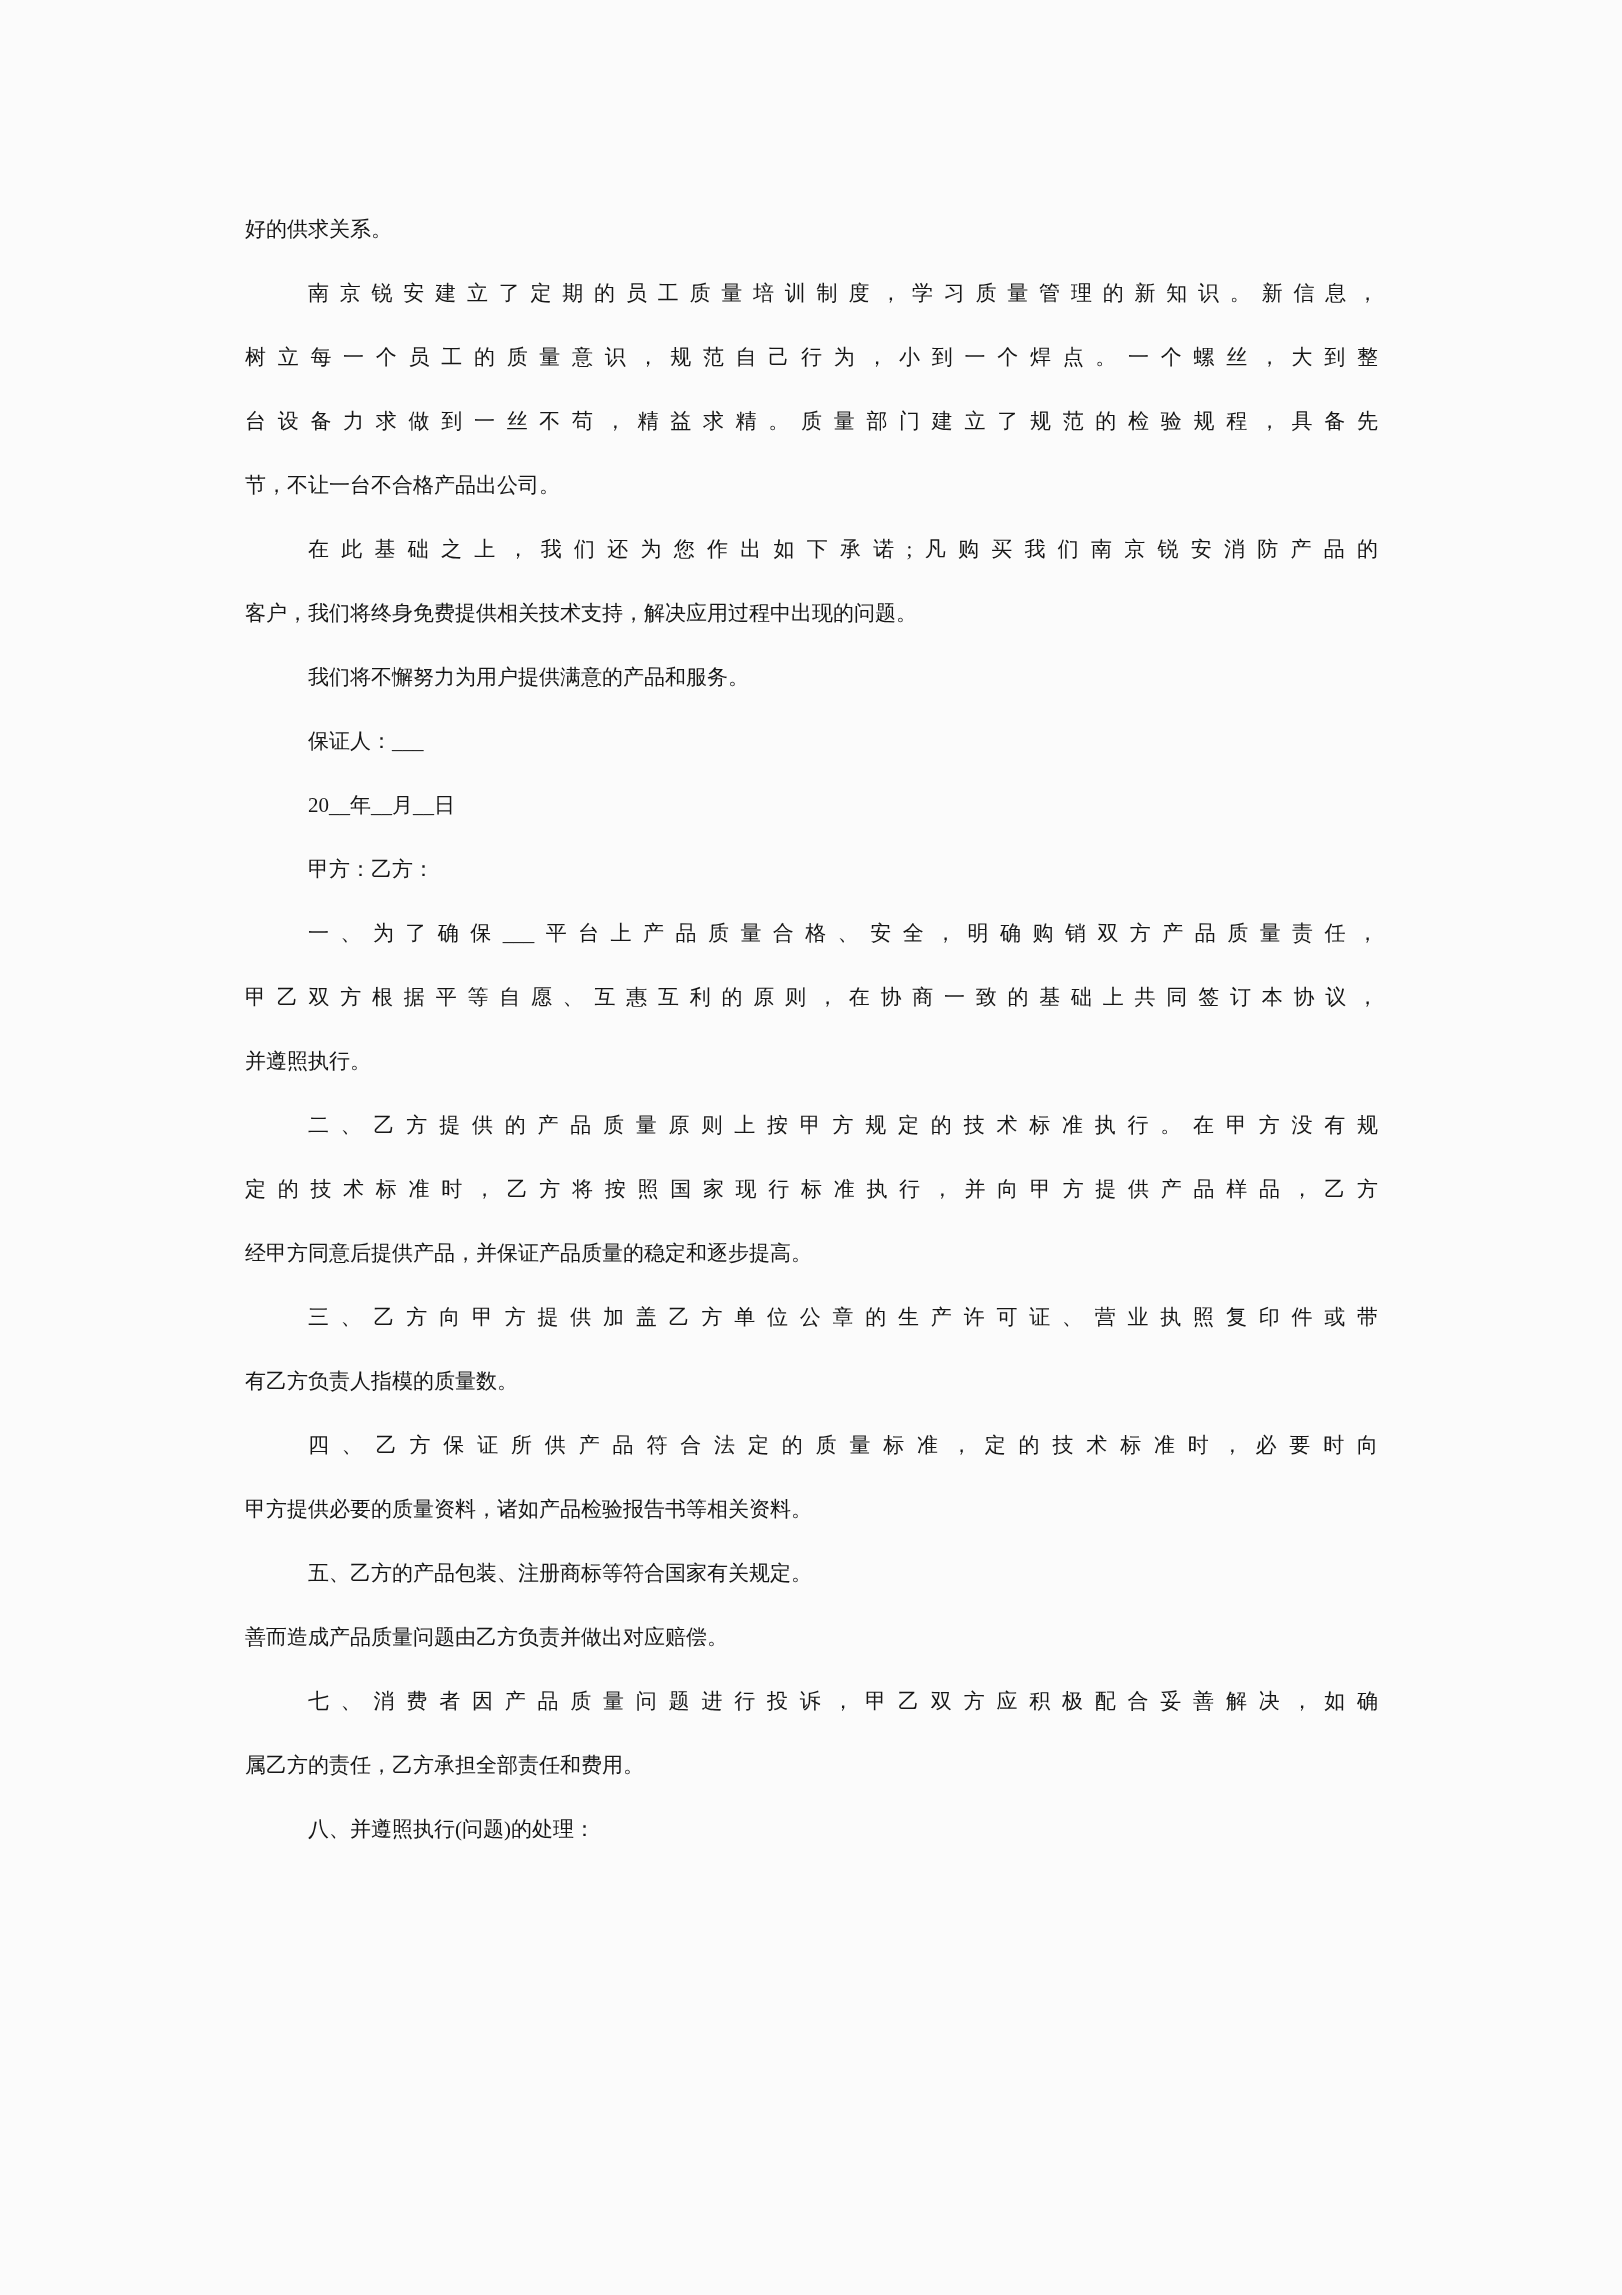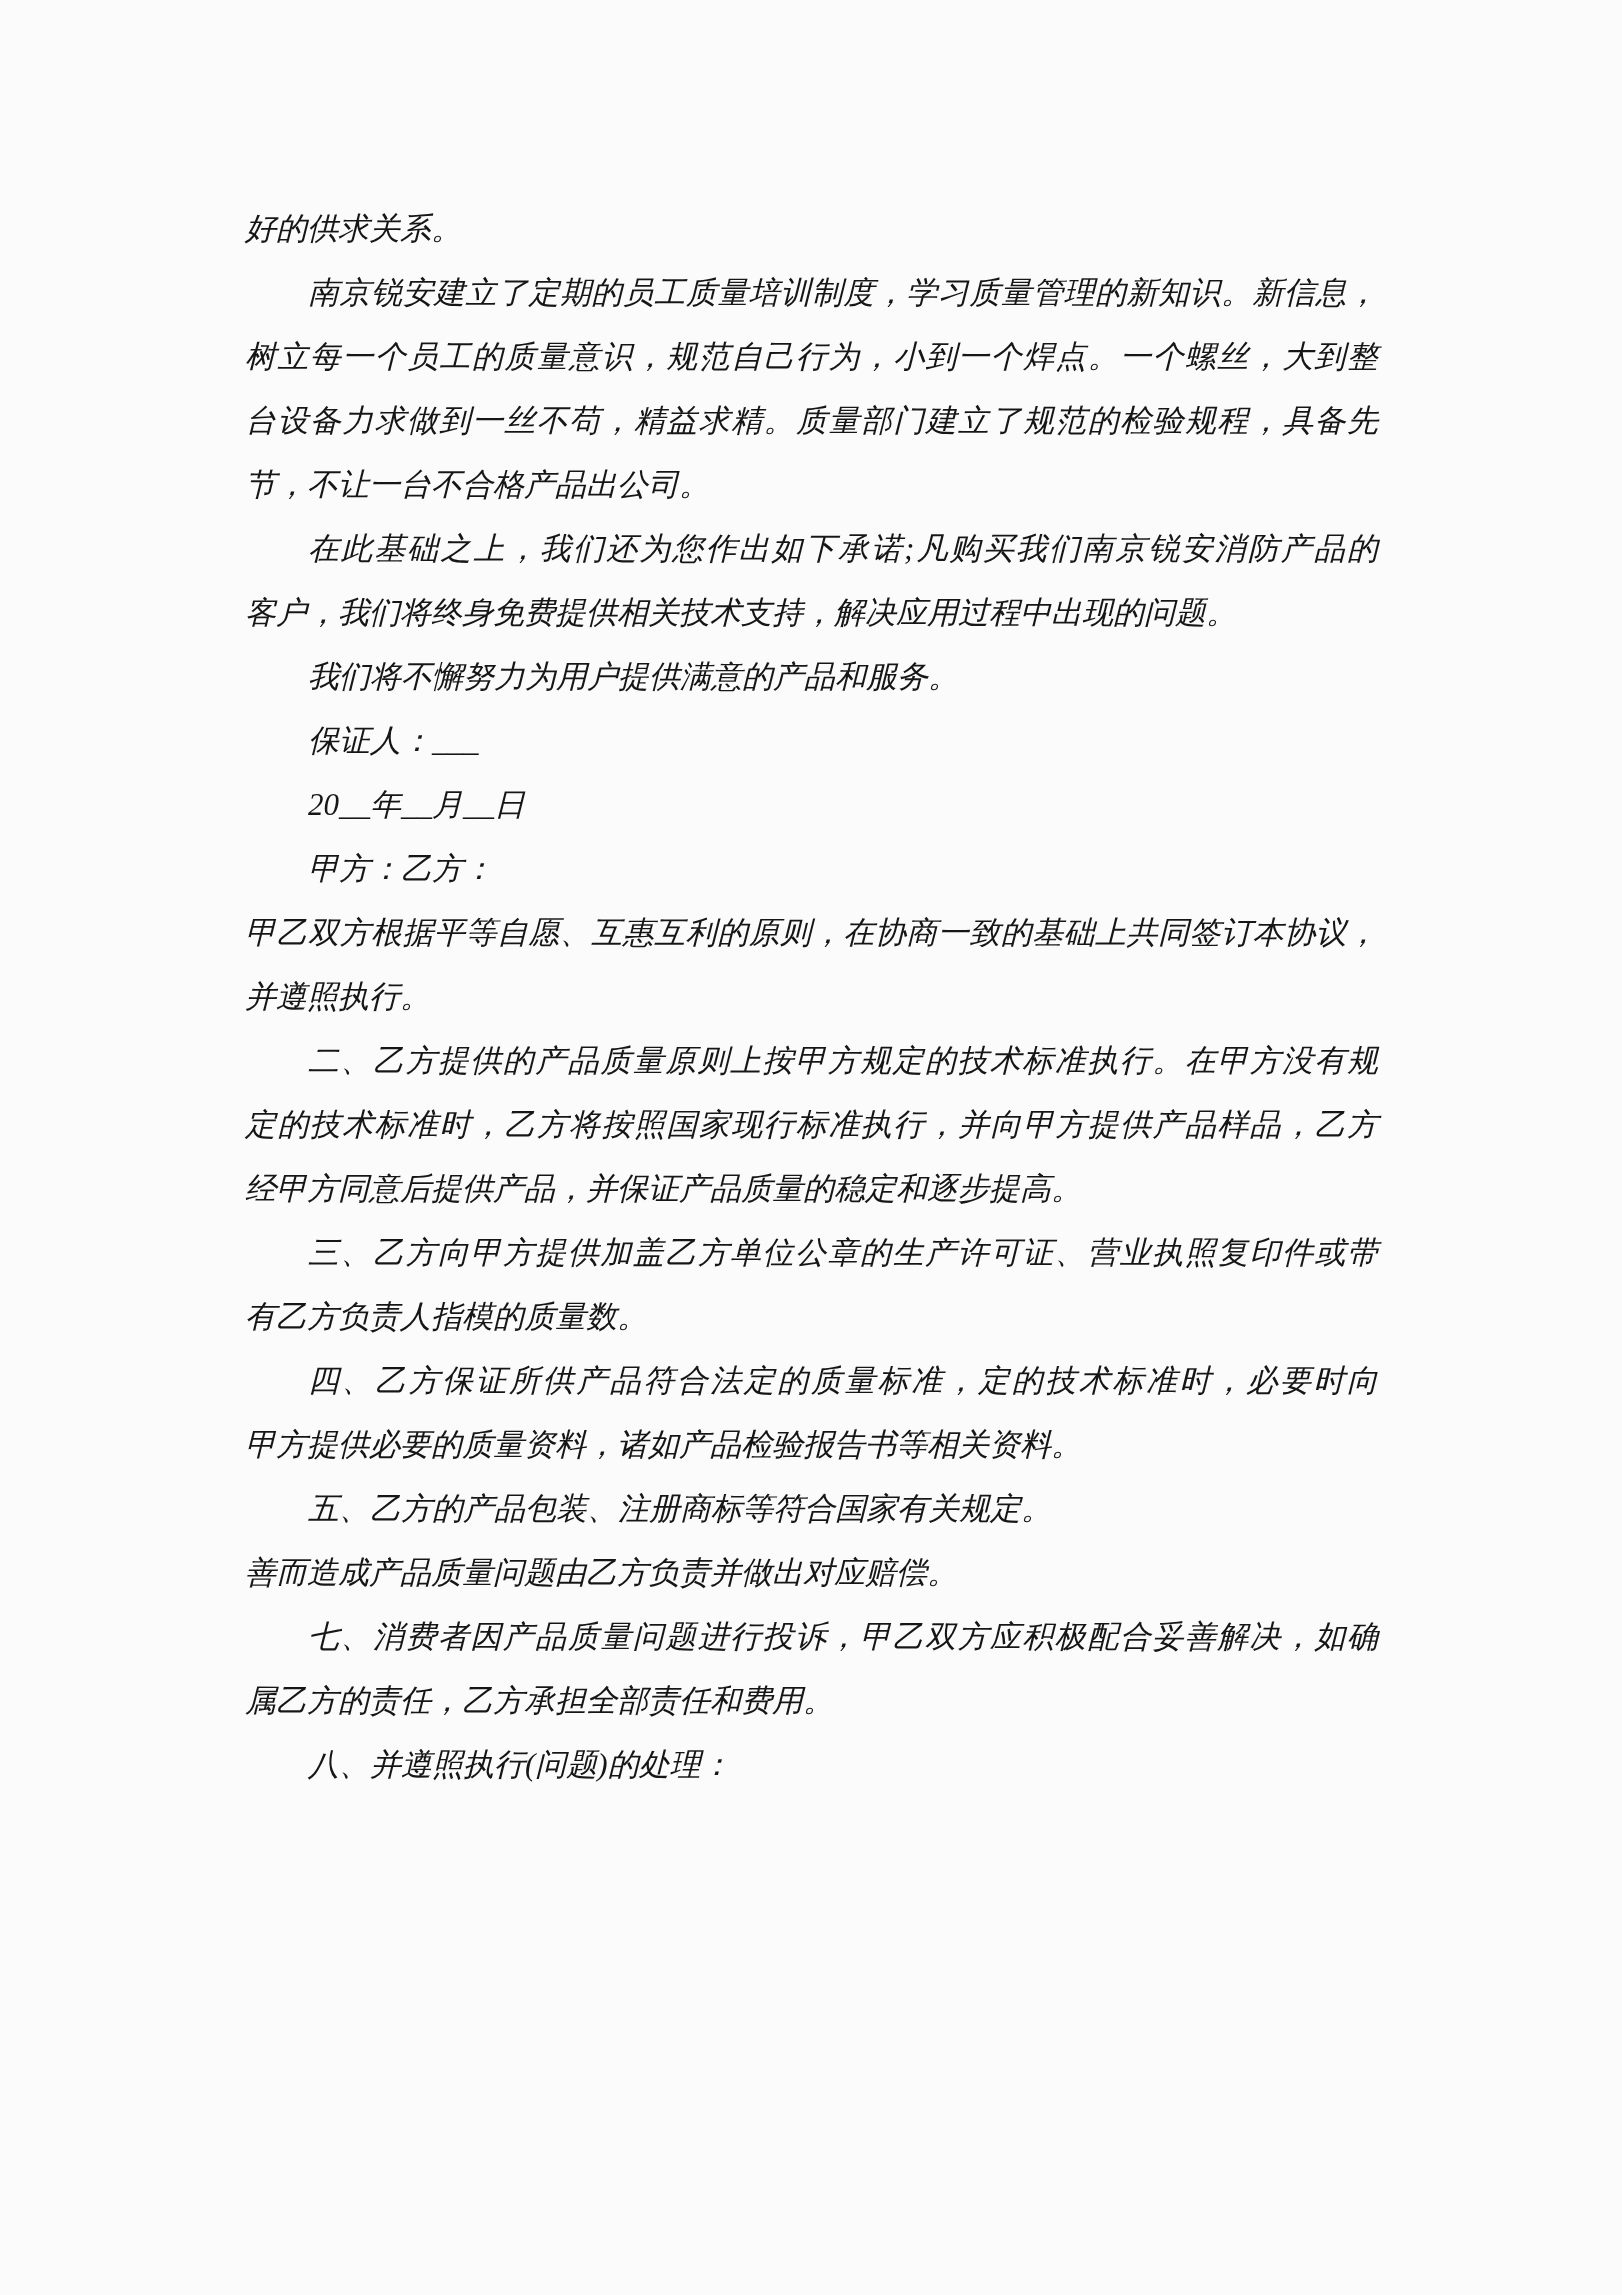--- a/index.html
+++ b/index.html
@@ -17,25 +17,24 @@
   .textblock{
     position:absolute;
     left:245px;
     top:197px;
     width:1133px;
     color:#161616;
   }
   .line{
     height:64px;
     line-height:64px;
-    font-size:31px;
+    font-size:21px;
     letter-spacing:0;
     white-space:normal;
     text-align:left;
-    font-style:italic;
   }
   .fill{
     text-align:justify;
     text-align-last:justify;
   }
   .indent{
     text-indent:63px;
   }
 </style>
 </head>
@@ -47,20 +46,21 @@
     <div class="line indent fill">南京锐安建立了定期的员工质量培训制度，学习质量管理的新知识。新信息，</div>
     <div class="line fill">树立每一个员工的质量意识，规范自己行为，小到一个焊点。一个螺丝，大到整</div>
     <div class="line fill">台设备力求做到一丝不苟，精益求精。质量部门建立了规范的检验规程，具备先</div>
     <div class="line">节，不让一台不合格产品出公司。</div>
     <div class="line indent fill">在此基础之上，我们还为您作出如下承诺;凡购买我们南京锐安消防产品的</div>
     <div class="line">客户，我们将终身免费提供相关技术支持，解决应用过程中出现的问题。</div>
     <div class="line indent">我们将不懈努力为用户提供满意的产品和服务。</div>
     <div class="line indent">保证人：___</div>
     <div class="line indent">20__年__月__日</div>
     <div class="line indent">甲方：乙方：</div>
+    <div class="line indent fill">一、为了确保___平台上产品质量合格、安全，明确购销双方产品质量责任，</div>
     <div class="line fill">甲乙双方根据平等自愿、互惠互利的原则，在协商一致的基础上共同签订本协议，</div>
     <div class="line">并遵照执行。</div>
     <div class="line indent fill">二、乙方提供的产品质量原则上按甲方规定的技术标准执行。在甲方没有规</div>
     <div class="line fill">定的技术标准时，乙方将按照国家现行标准执行，并向甲方提供产品样品，乙方</div>
     <div class="line">经甲方同意后提供产品，并保证产品质量的稳定和逐步提高。</div>
     <div class="line indent fill">三、乙方向甲方提供加盖乙方单位公章的生产许可证、营业执照复印件或带</div>
     <div class="line">有乙方负责人指模的质量数。</div>
     <div class="line indent fill">四、乙方保证所供产品符合法定的质量标准，定的技术标准时，必要时向</div>
     <div class="line">甲方提供必要的质量资料，诸如产品检验报告书等相关资料。</div>
     <div class="line indent">五、乙方的产品包装、注册商标等符合国家有关规定。</div>

